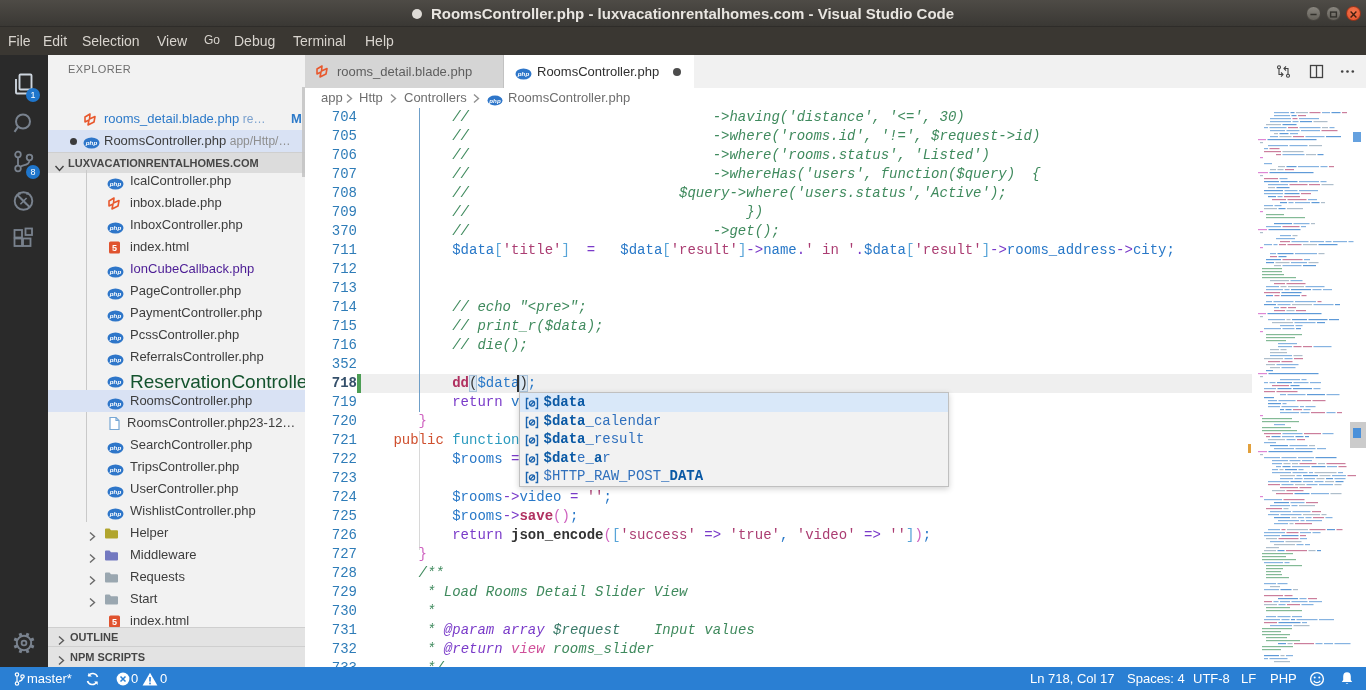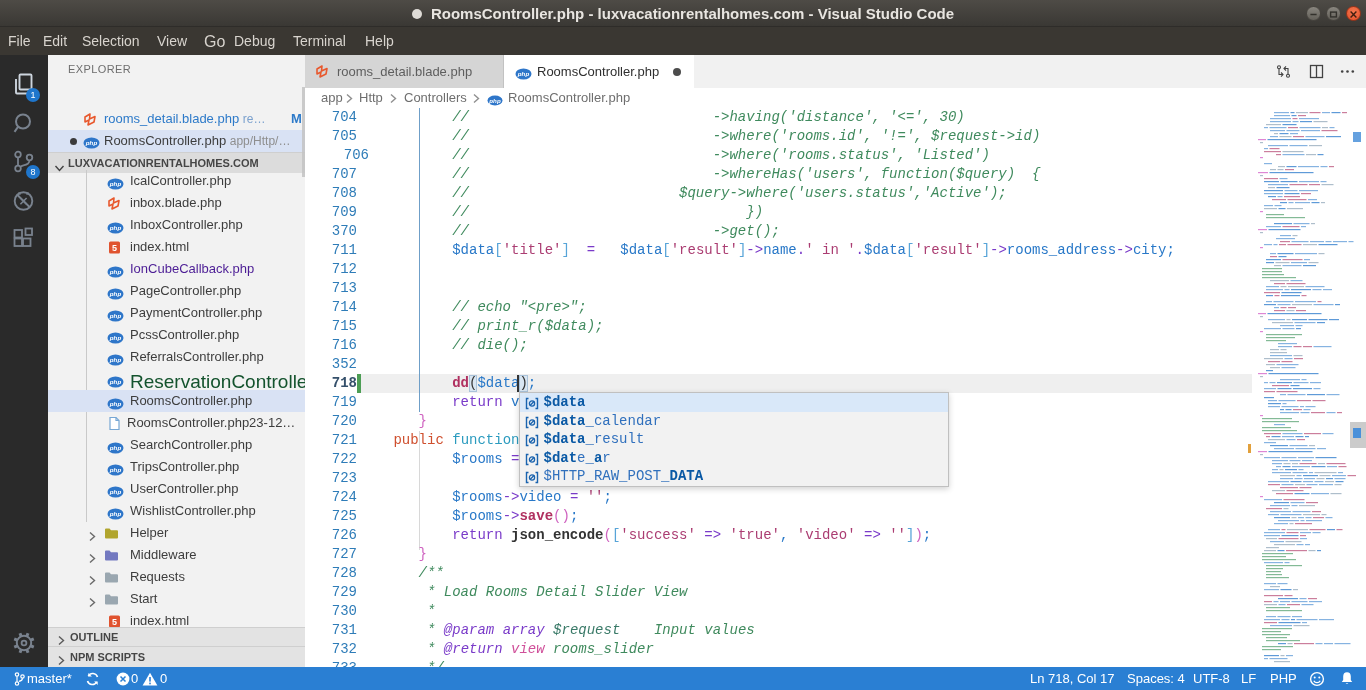--- a/index.html
+++ b/index.html
@@ -39,21 +39,21 @@
       <div style="margin:0 auto;width:13px;height:13px"><svg width="13" height="13" viewBox="0 0 13 13" style="">
           <path d="M3.6 3.6 L9.4 9.4 M9.4 3.6 L3.6 9.4" stroke="#421f10" stroke-width="1.4"></path>
         </svg></div>
     </div>
 </div>
 <div class="abs" style="left:0;top:27px;width:1366px;height:28px;background:#3a3732;">
 <span class="abs" style="left:8px;top:6px;color:#d8d4ce;font-size:14px;">File</span>
 <span class="abs" style="left:43px;top:6px;color:#d8d4ce;font-size:14px;">Edit</span>
 <span class="abs" style="left:82px;top:6px;color:#d8d4ce;font-size:14px;">Selection</span>
 <span class="abs" style="left:157px;top:6px;color:#d8d4ce;font-size:14px;">View</span>
-<span class="abs" style="left:204px;top:6px;color:#d8d4ce;font-size:16px;">Go</span>
+<span class="abs" style="left:204px;top:6px;color:#d8d4ce;font-size:12px;">Go</span>
 <span class="abs" style="left:234px;top:6px;color:#d8d4ce;font-size:14px;">Debug</span>
 <span class="abs" style="left:293px;top:6px;color:#d8d4ce;font-size:14px;">Terminal</span>
 <span class="abs" style="left:365px;top:6px;color:#d8d4ce;font-size:14px;">Help</span>
 </div>
 <div class="abs" style="left:0;top:55px;width:48px;height:612px;background:#2a2a2a;">
 <div class="abs" style="left:10px;top:16px;width:27px;height:27px"><svg width="27" height="27" viewBox="0 0 27 27" style="">
         <rect x="9.5" y="3.5" width="12" height="15" rx="1" fill="none" stroke="#cdd5de" stroke-width="1.9"></rect>
         <path d="M6 8 L6 21.5 Q6 22.5 7 22.5 L17 22.5" fill="none" stroke="#cdd5de" stroke-width="1.9"></path>
       </svg></div>
 <div class="abs" style="left:10px;top:55px;width:27px;height:27px"><svg width="27" height="27" viewBox="0 0 27 27" style="">
@@ -293,21 +293,21 @@
 </div>
 <div class="abs" style="left:305px;top:108px;width:1061px;height:559px;background:#fff;overflow:hidden;">
 <div class="abs" style="left:56px;top:266px;width:891px;height:19px;background:#efefef;"></div>
 <div class="abs" style="left:113.5px;top:0;width:1px;height:304px;background:#6f9fc8;"></div>
 <div class="abs" style="left:113.5px;top:323px;width:1px;height:119px;background:#d8d8d8;"></div>
 <div class="abs" style="left:52px;top:266px;width:4px;height:19px;background:#4d9e55;"></div>
 <div class="abs mono" style="left:0;top:0px;width:52px;height:19px;font-size:14px;line-height:19px;text-align:right;color:#2e7cb8;font-weight:normal;">704</div>
 <pre class="codeline" style="left:80px;top:0px;"><span class="c">        //                             -&gt;having('distance', '&lt;=', 30)</span></pre>
 <div class="abs mono" style="left:0;top:19px;width:52px;height:19px;font-size:14px;line-height:19px;text-align:right;color:#2e7cb8;font-weight:normal;">705</div>
 <pre class="codeline" style="left:80px;top:19px;"><span class="c">        //                             -&gt;where('rooms.id', '!=', $request-&gt;id)</span></pre>
-<div class="abs mono" style="left:12px;top:38px;width:52px;height:19px;font-size:14px;line-height:19px;text-align:right;color:#2e7cb8;font-weight:normal;">706</div>
+<div class="abs mono" style="left:0;top:38px;width:52px;height:19px;font-size:14px;line-height:19px;text-align:right;color:#2e7cb8;font-weight:normal;">706</div>
 <pre class="codeline" style="left:80px;top:38px;"><span class="c">        //                             -&gt;where('rooms.status', 'Listed')</span></pre>
 <div class="abs mono" style="left:0;top:57px;width:52px;height:19px;font-size:14px;line-height:19px;text-align:right;color:#2e7cb8;font-weight:normal;">707</div>
 <pre class="codeline" style="left:80px;top:57px;"><span class="c">        //                             -&gt;whereHas('users', function($query)  {</span></pre>
 <div class="abs mono" style="left:0;top:76px;width:52px;height:19px;font-size:14px;line-height:19px;text-align:right;color:#2e7cb8;font-weight:normal;">708</div>
 <pre class="codeline" style="left:80px;top:76px;"><span class="c">        //                         $query-&gt;where('users.status','Active');</span></pre>
 <div class="abs mono" style="left:0;top:95px;width:52px;height:19px;font-size:14px;line-height:19px;text-align:right;color:#2e7cb8;font-weight:normal;">709</div>
 <pre class="codeline" style="left:80px;top:95px;"><span class="c">        //                                 })</span></pre>
 <div class="abs mono" style="left:0;top:114px;width:52px;height:19px;font-size:14px;line-height:19px;text-align:right;color:#2e7cb8;font-weight:normal;">370</div>
 <pre class="codeline" style="left:80px;top:114px;"><span class="c">        //                             -&gt;get();</span></pre>
 <div class="abs mono" style="left:0;top:133px;width:52px;height:19px;font-size:14px;line-height:19px;text-align:right;color:#2e7cb8;font-weight:normal;">711</div>

